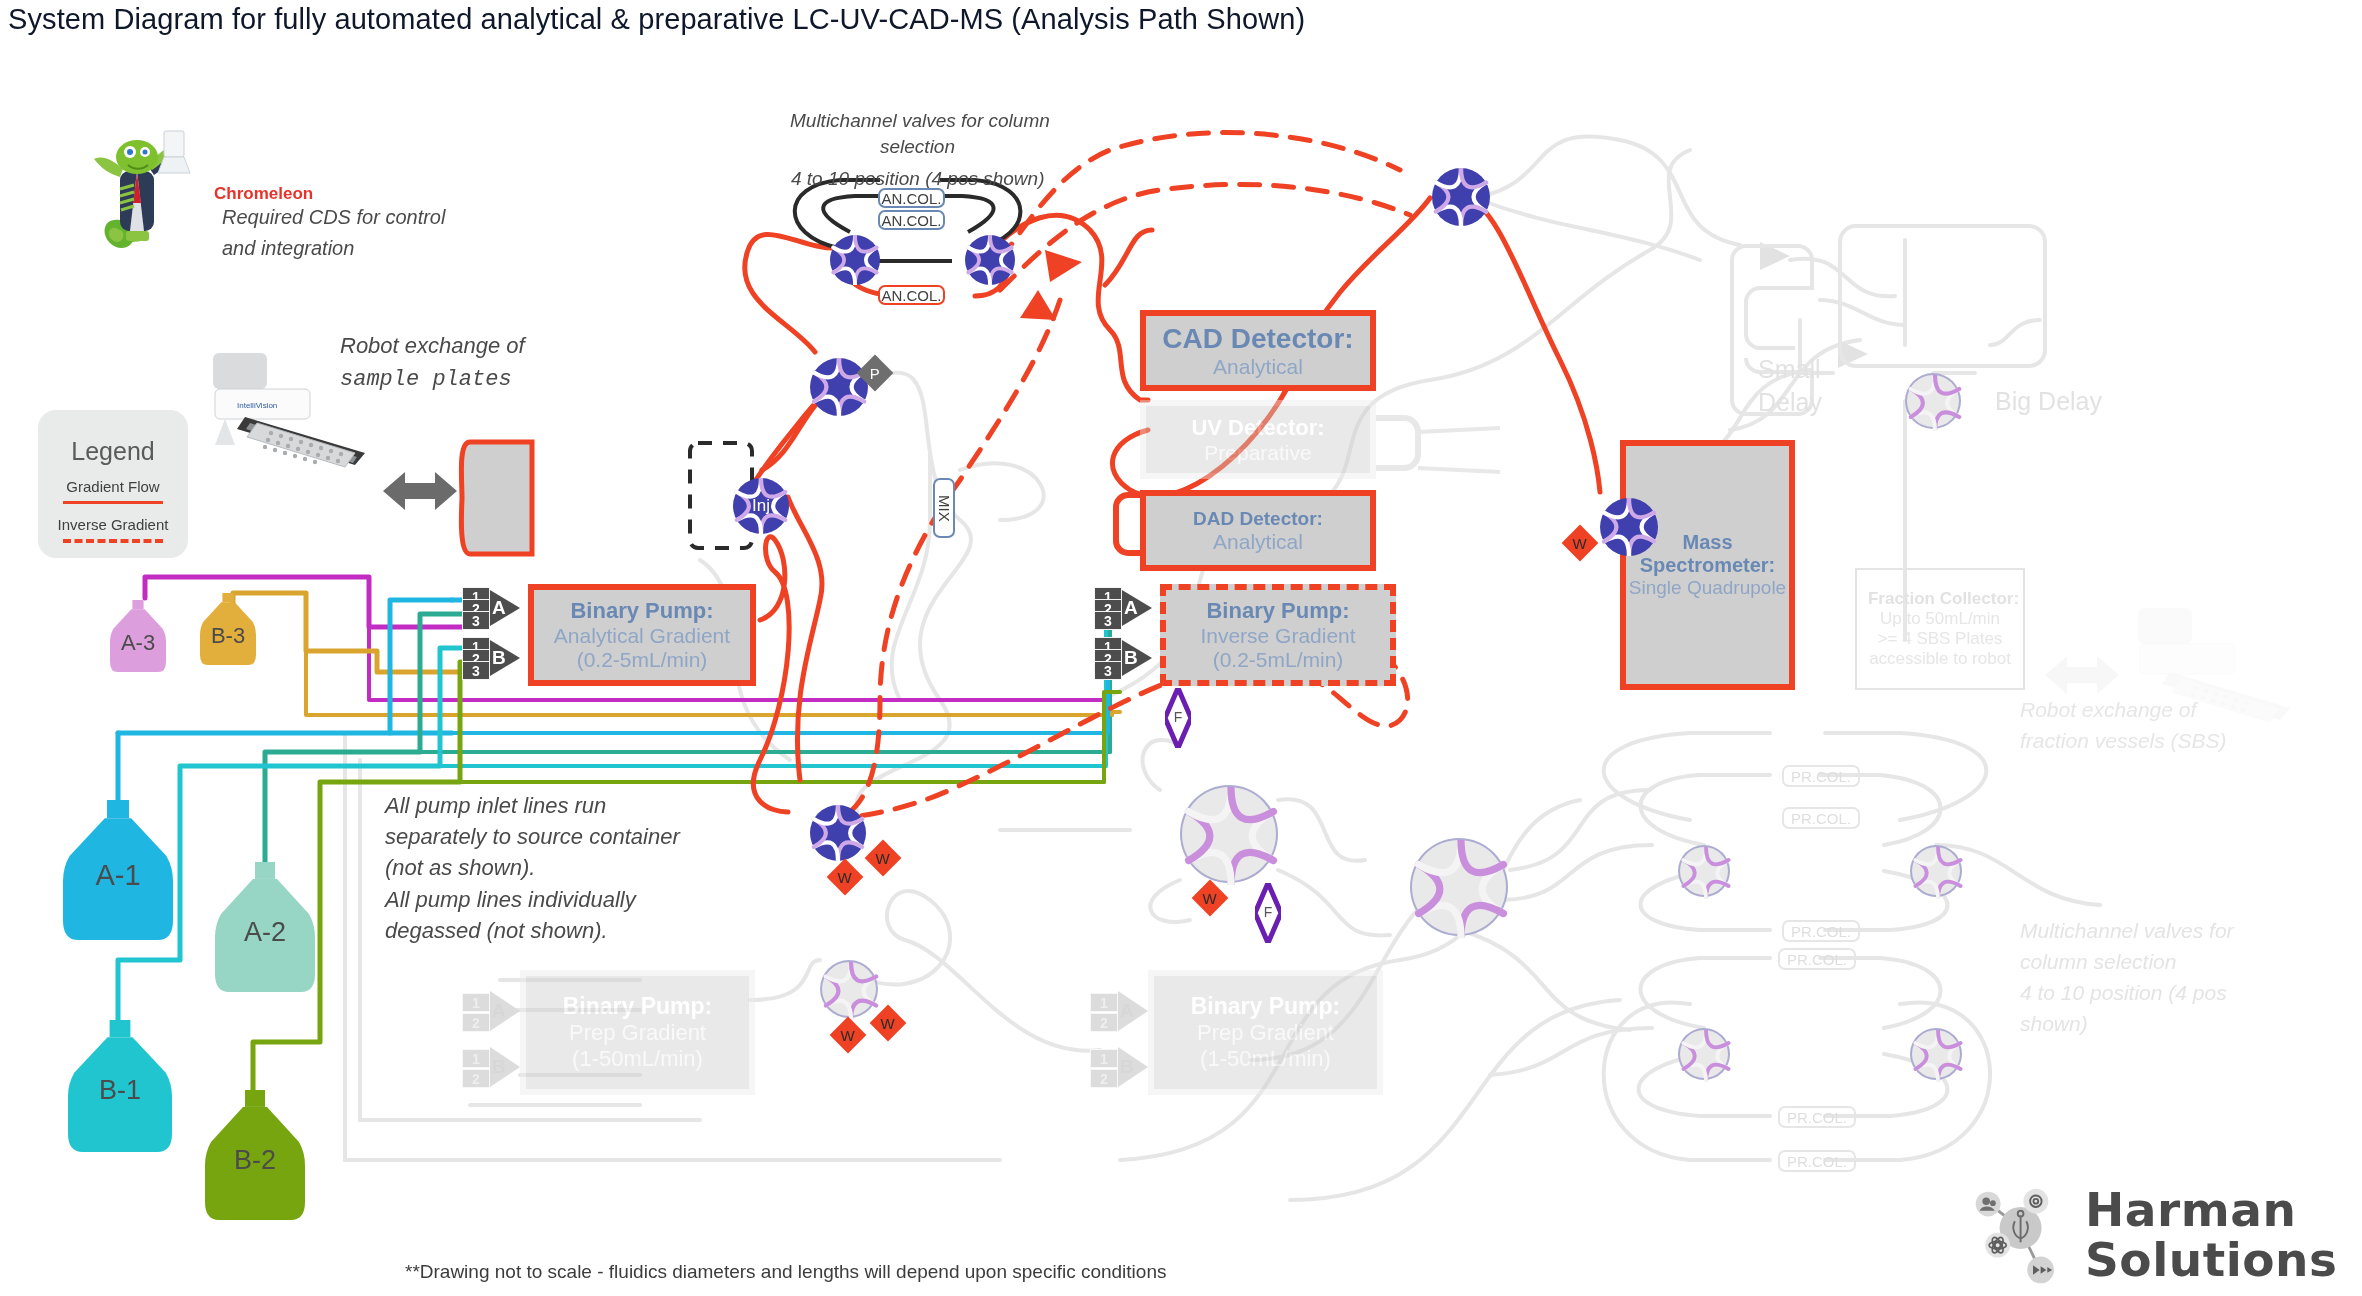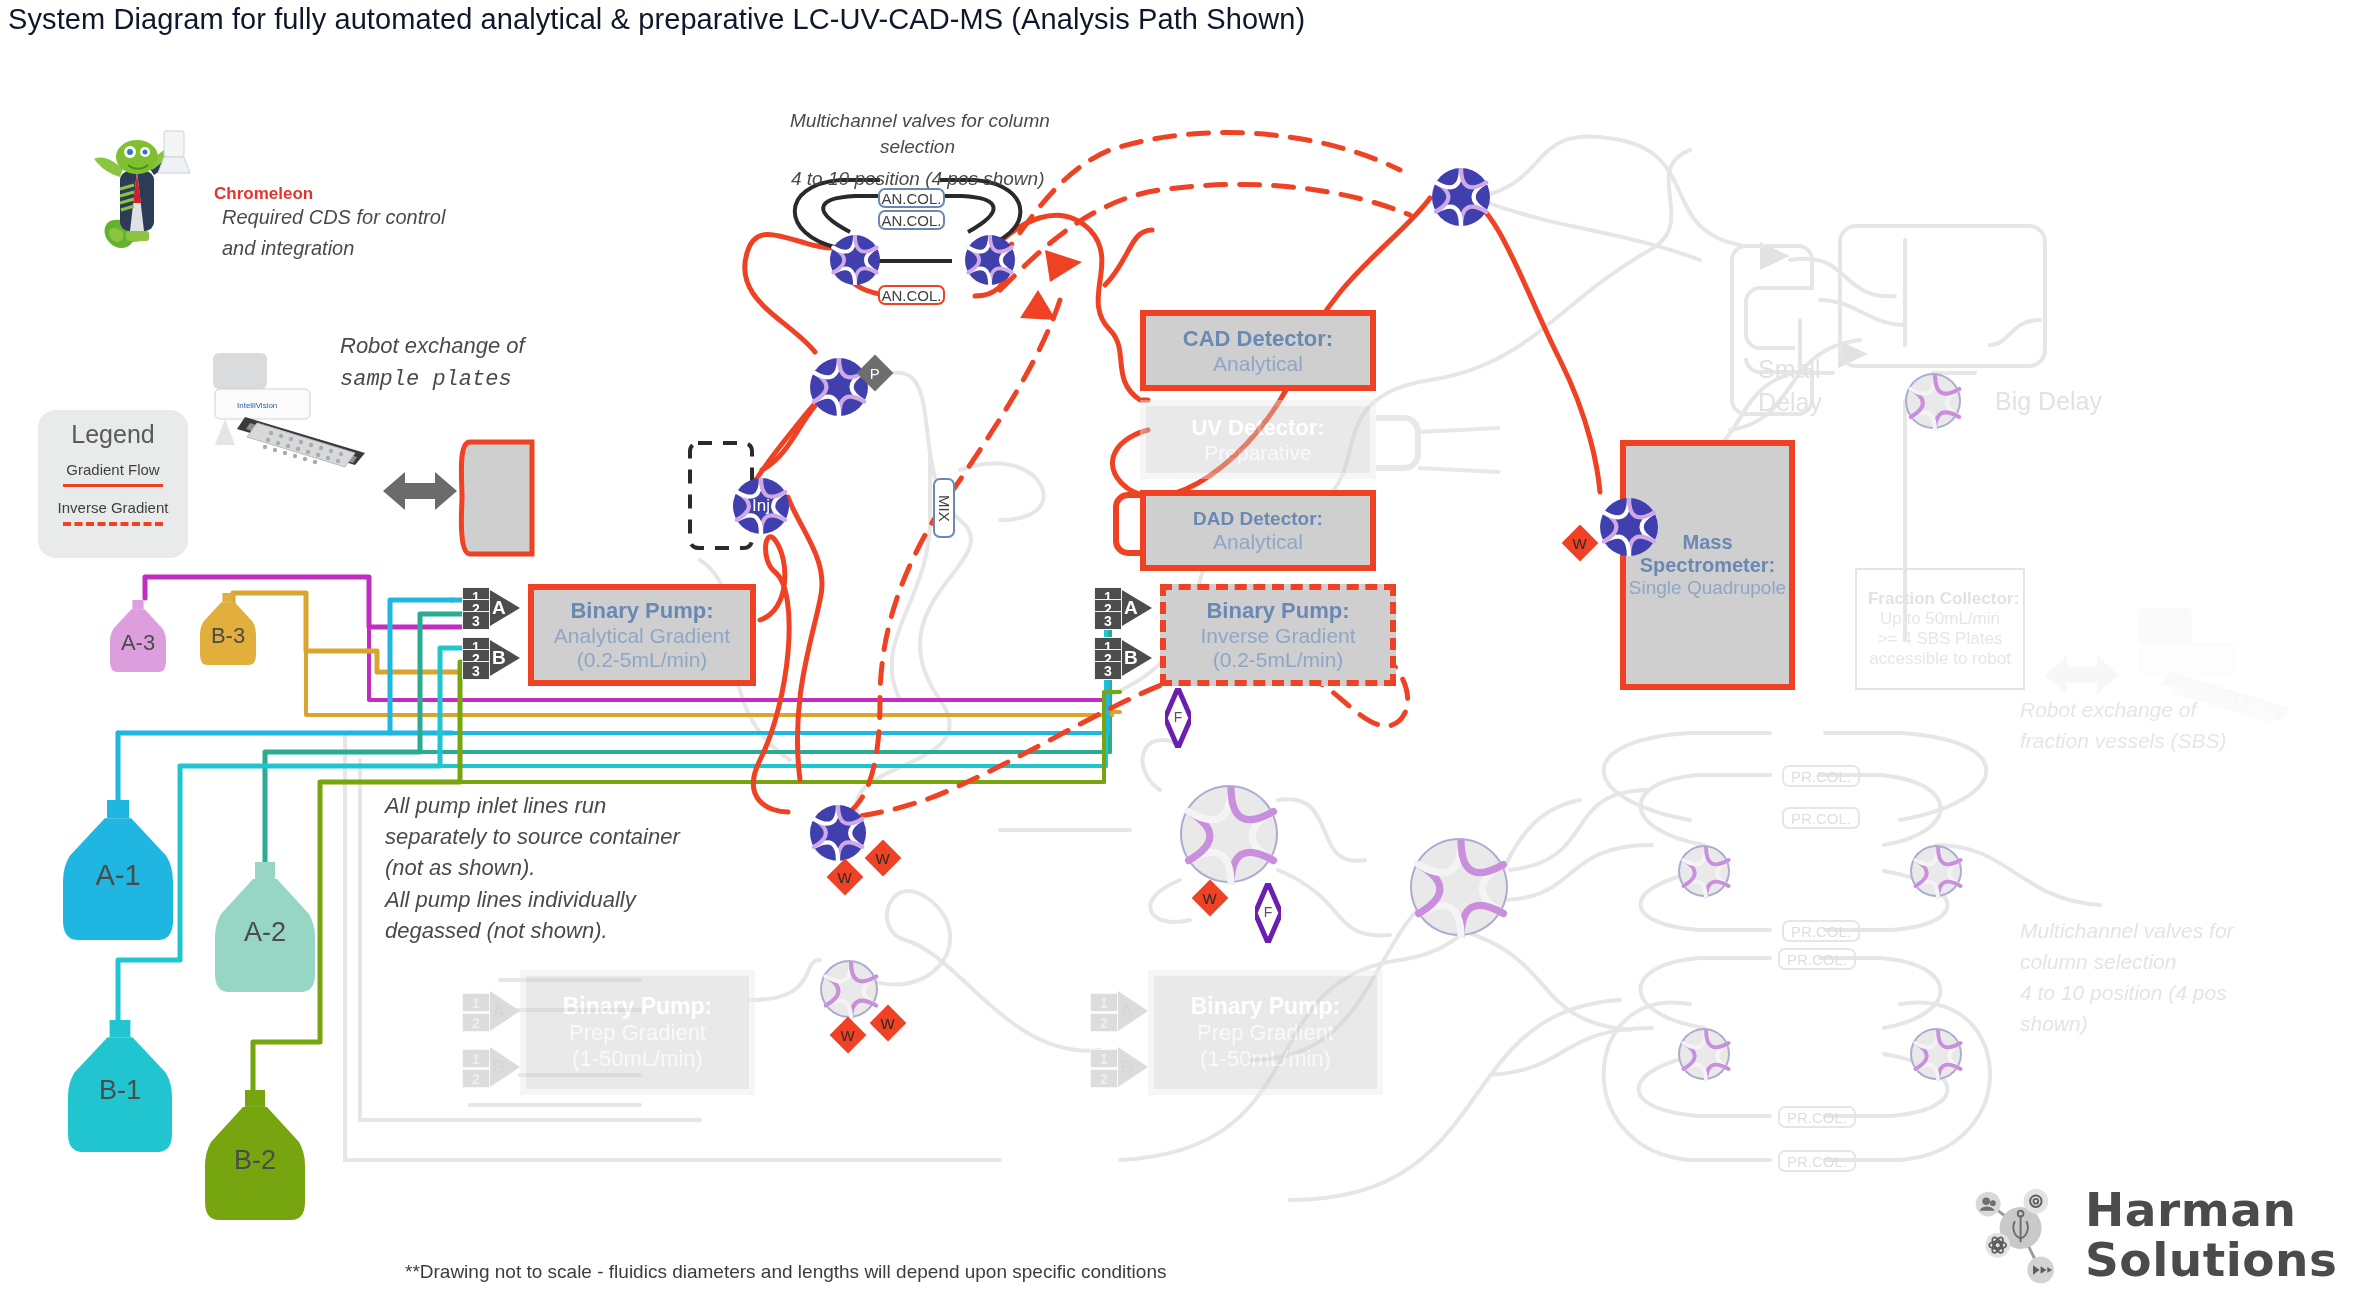--- a/index.html
+++ b/index.html
@@ -25,21 +25,21 @@
   .unit.ghost { background:#cdcdcd; opacity:.42; border:6px solid #ebebeb; }
   .unit.ghost .t1 { color:#ffffff; font-weight:bold; }
   .unit.ghost .t2 { color:#f2f2f2; }
   .unit.faint { background:transparent; border:2px solid #e4e4e4; }
   .unit.faint .t1 { color:#e2e2e2; font-weight:bold; }
   .unit.faint .t2 { color:#e6e6e6; }
 
   
   #legend { position:absolute; left:38px; top:410px; width:150px; height:148px;
             background:#e8ebe9; border-radius:18px; display:flex; flex-direction:column;
-            align-items:center; padding-top:10px; }
+            align-items:center; padding-top:27px; }
   #legend .lg-title { font-size:25px; color:#5a5a5a; }
   #legend .lg-row { font-size:15px; color:#3f3f3f; margin-top:12px; }
   #legend .lg-solid { width:100px; height:0; border-top:3px solid #ef4123; margin-top:6px; }
   #legend .lg-dash { width:100px; height:0; border-top:4px dashed #ef4123; margin-top:6px; }
 
   
   .bottle { position:absolute; }
   .bottle .lbl { position:absolute; width:100%; text-align:center; color:#4b4b4b; }
 
   
@@ -352,21 +352,21 @@
     <div class="port" style="left:0px; top:13px;">2</div>
     <div class="port" style="left:0px; top:25px;">3</div>
     <div class="portletter" style="left:30px; top:11px;">A</div>
     <div class="port" style="left:0px; top:51px;">1</div>
     <div class="port" style="left:0px; top:63px;">2</div>
     <div class="port" style="left:0px; top:75px;">3</div>
     <div class="portletter" style="left:30px; top:61px;">B</div>
   </div>
 
   <div class="unit active" style="left:1140px; top:310px; width:236px; height:81px;">
-    <div class="t1" style="font-size:22px;">CAD Detector:</div>
+    <div class="t1" style="font-size:28px;">CAD Detector:</div>
     <div class="t2" style="font-size:21px;">Analytical</div>
   </div>
   <div class="unit ghost" style="left:1140px; top:400px; width:236px; height:79px;">
     <div class="t1" style="font-size:22px;">UV Detector:</div>
     <div class="t2" style="font-size:21px;">Preparative</div>
   </div>
   <div class="unit active" style="left:1140px; top:490px; width:236px; height:81px;">
     <div class="t1" style="font-size:19px;">DAD Detector:</div>
     <div class="t2" style="font-size:21px;">Analytical</div>
   </div>

